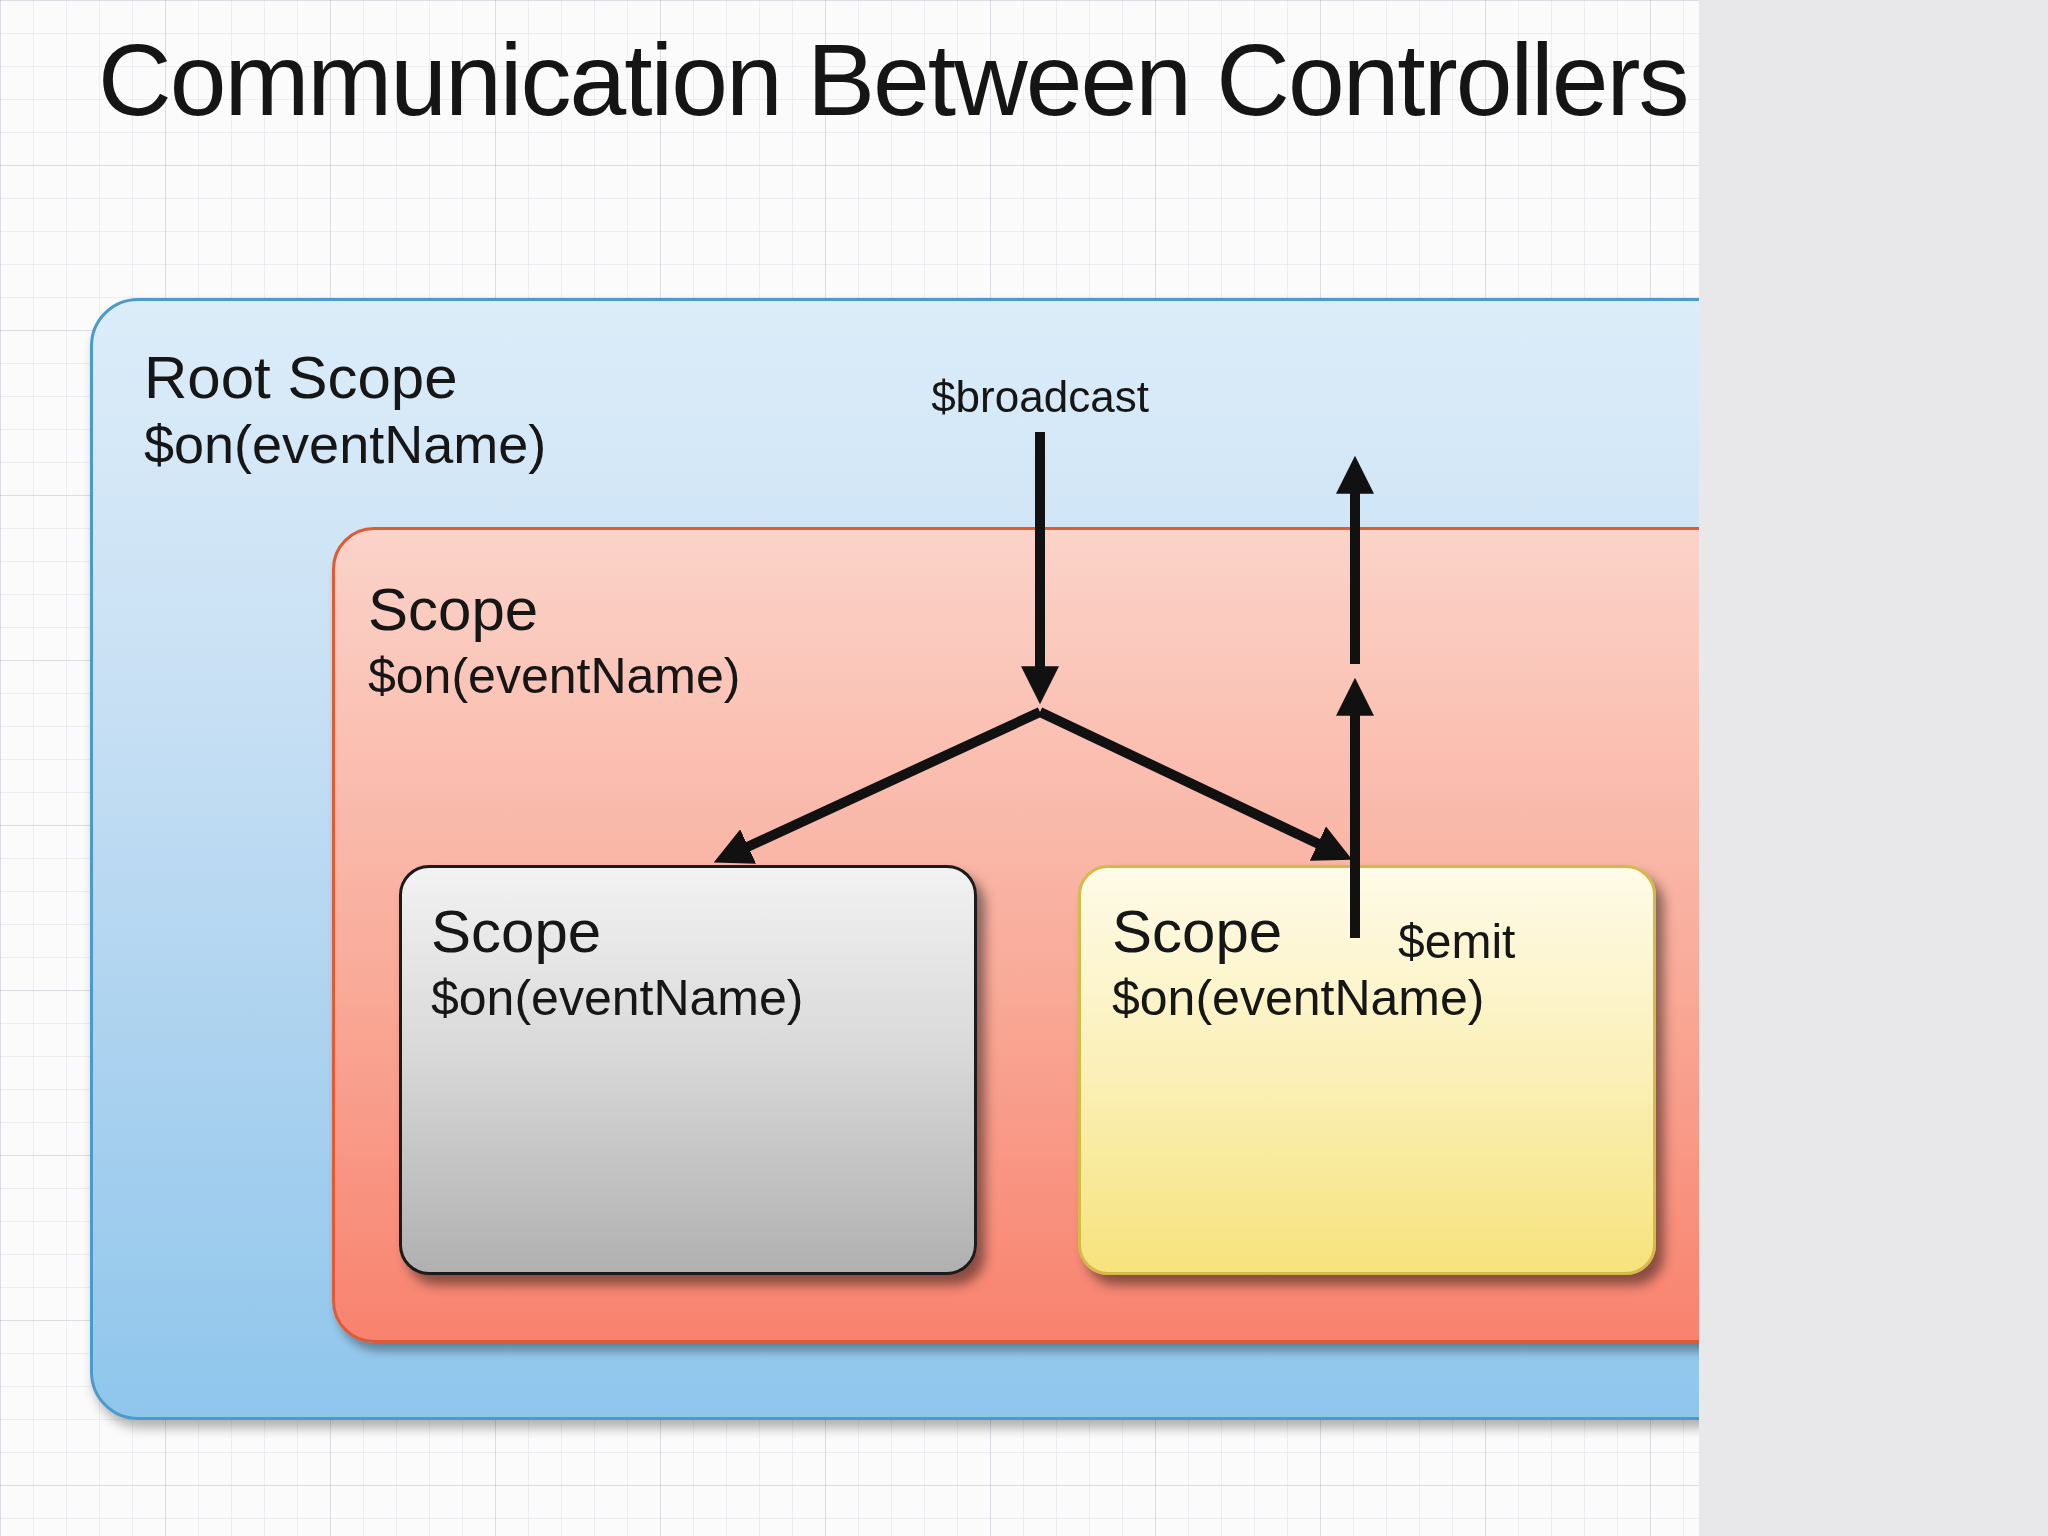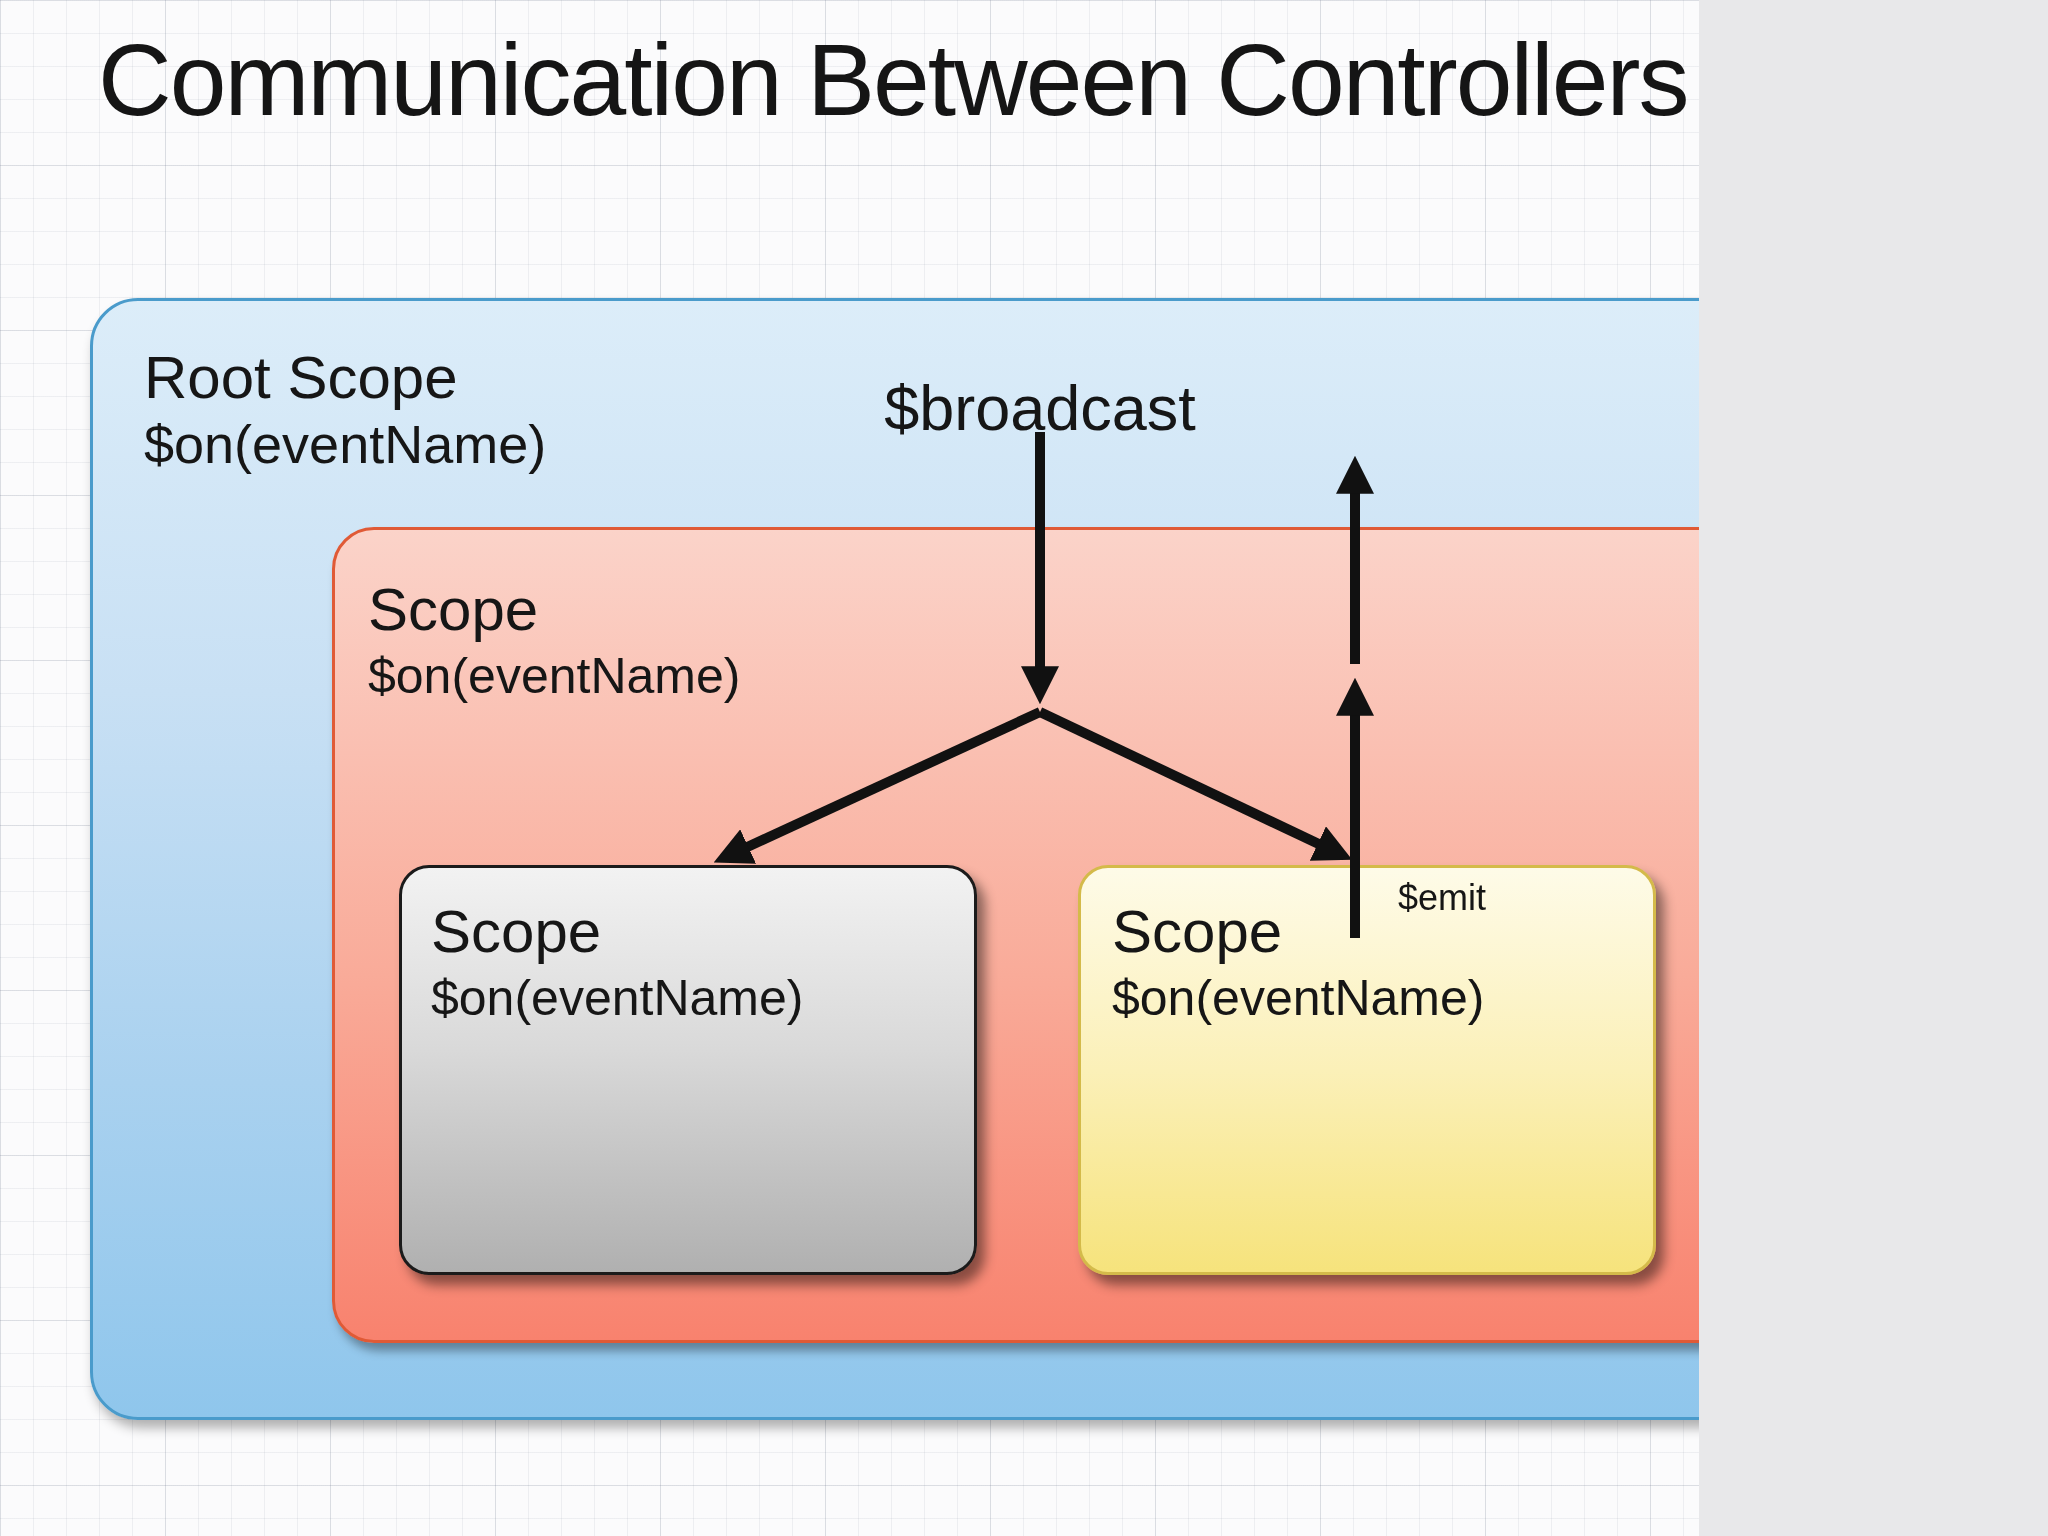--- a/index.html
+++ b/index.html
@@ -47,23 +47,23 @@
   .scope-label{position:absolute;line-height:1.0;}
   .scope-label .l1{font-size:60px;line-height:68px;}
   .scope-label .l2{font-size:50px;line-height:64px;}
   .lbl-root{left:144px;top:344px;}
   .lbl-root .l2{font-size:54px;}
   .lbl-parent{left:368px;top:576px;}
   .lbl-gray{left:431px;top:898px;}
   .lbl-yellow{left:1112px;top:898px;}
   .lbl-broadcast{
     position:absolute;left:1040px;top:372px;transform:translateX(-50%);
-    font-size:63px;white-space:nowrap;
+    font-size:44px;white-space:nowrap;
   }
-  .lbl-emit{position:absolute;left:1398px;top:877px;font-size:36px;white-space:nowrap;}
+  .lbl-emit{position:absolute;left:1398px;top:914px;font-size:48px;white-space:nowrap;}
   .arrows{position:absolute;left:0;top:0;pointer-events:none;}
   
   .logo{position:absolute;left:1780px;top:1456px;width:268px;height:80px;}
   .shield{
     position:absolute;left:6px;top:4px;width:54px;height:108px;
     background:linear-gradient(115deg,#cf4349 0%,#b3343a 45%,#8f2427 100%);
     clip-path:polygon(50% 0%,98% 14%,90% 76%,50% 100%,10% 76%,2% 14%);
   }
   .shield .a{
     position:absolute;left:0;right:0;top:2px;text-align:center;

